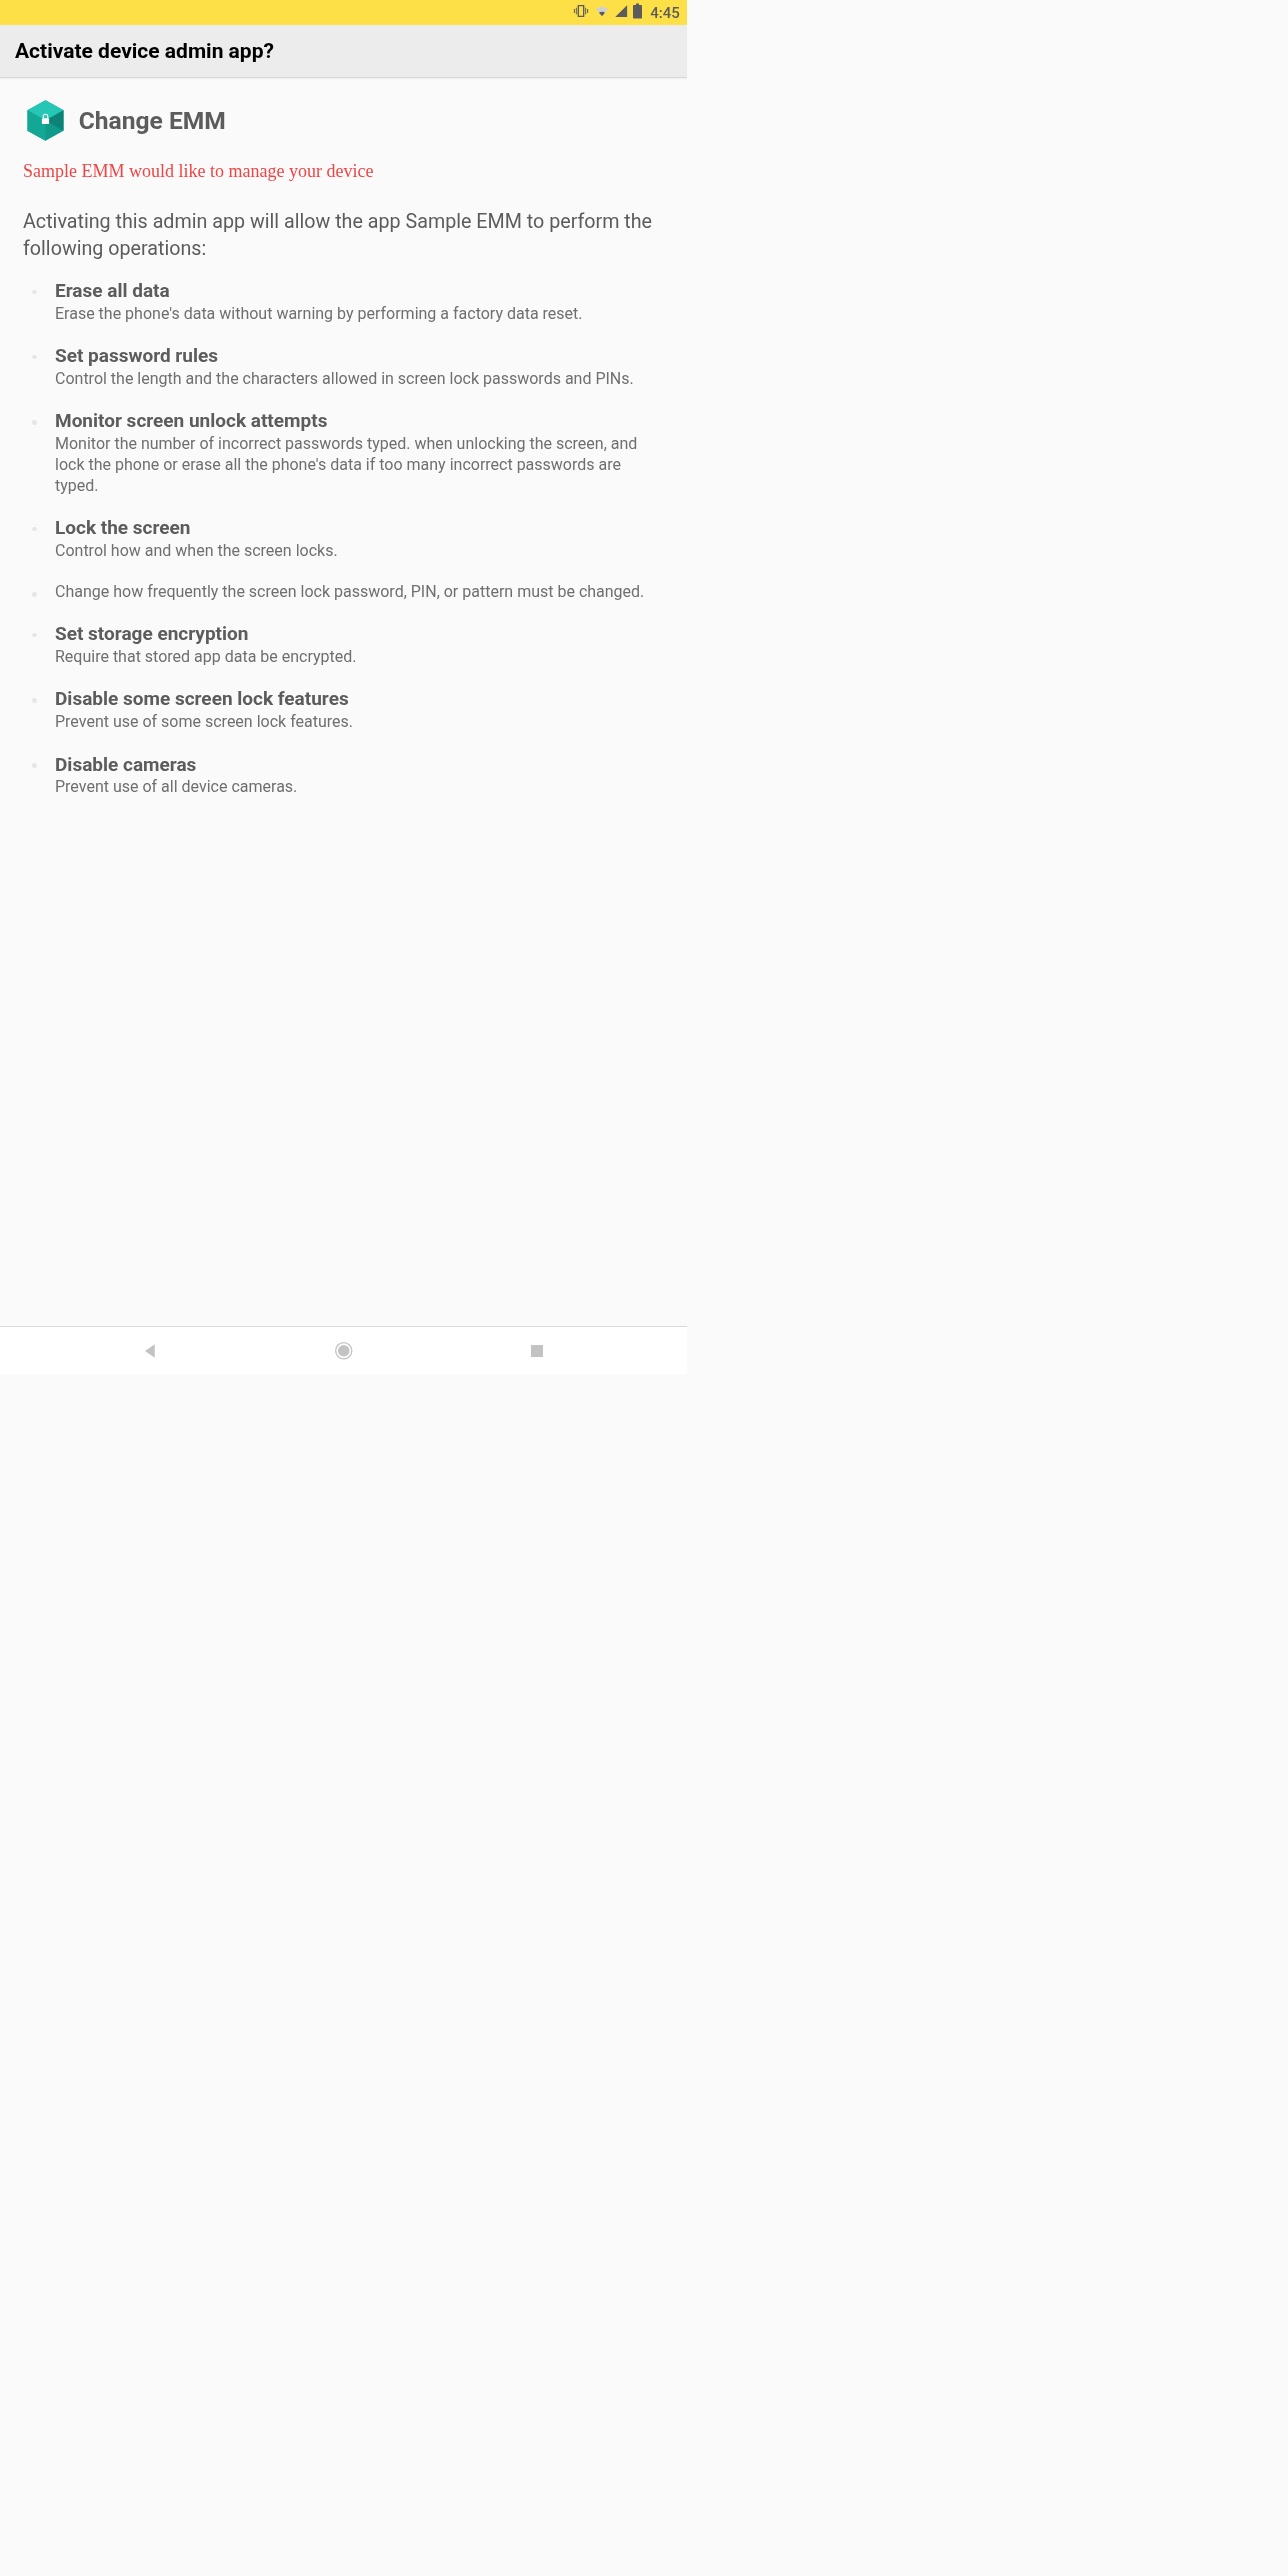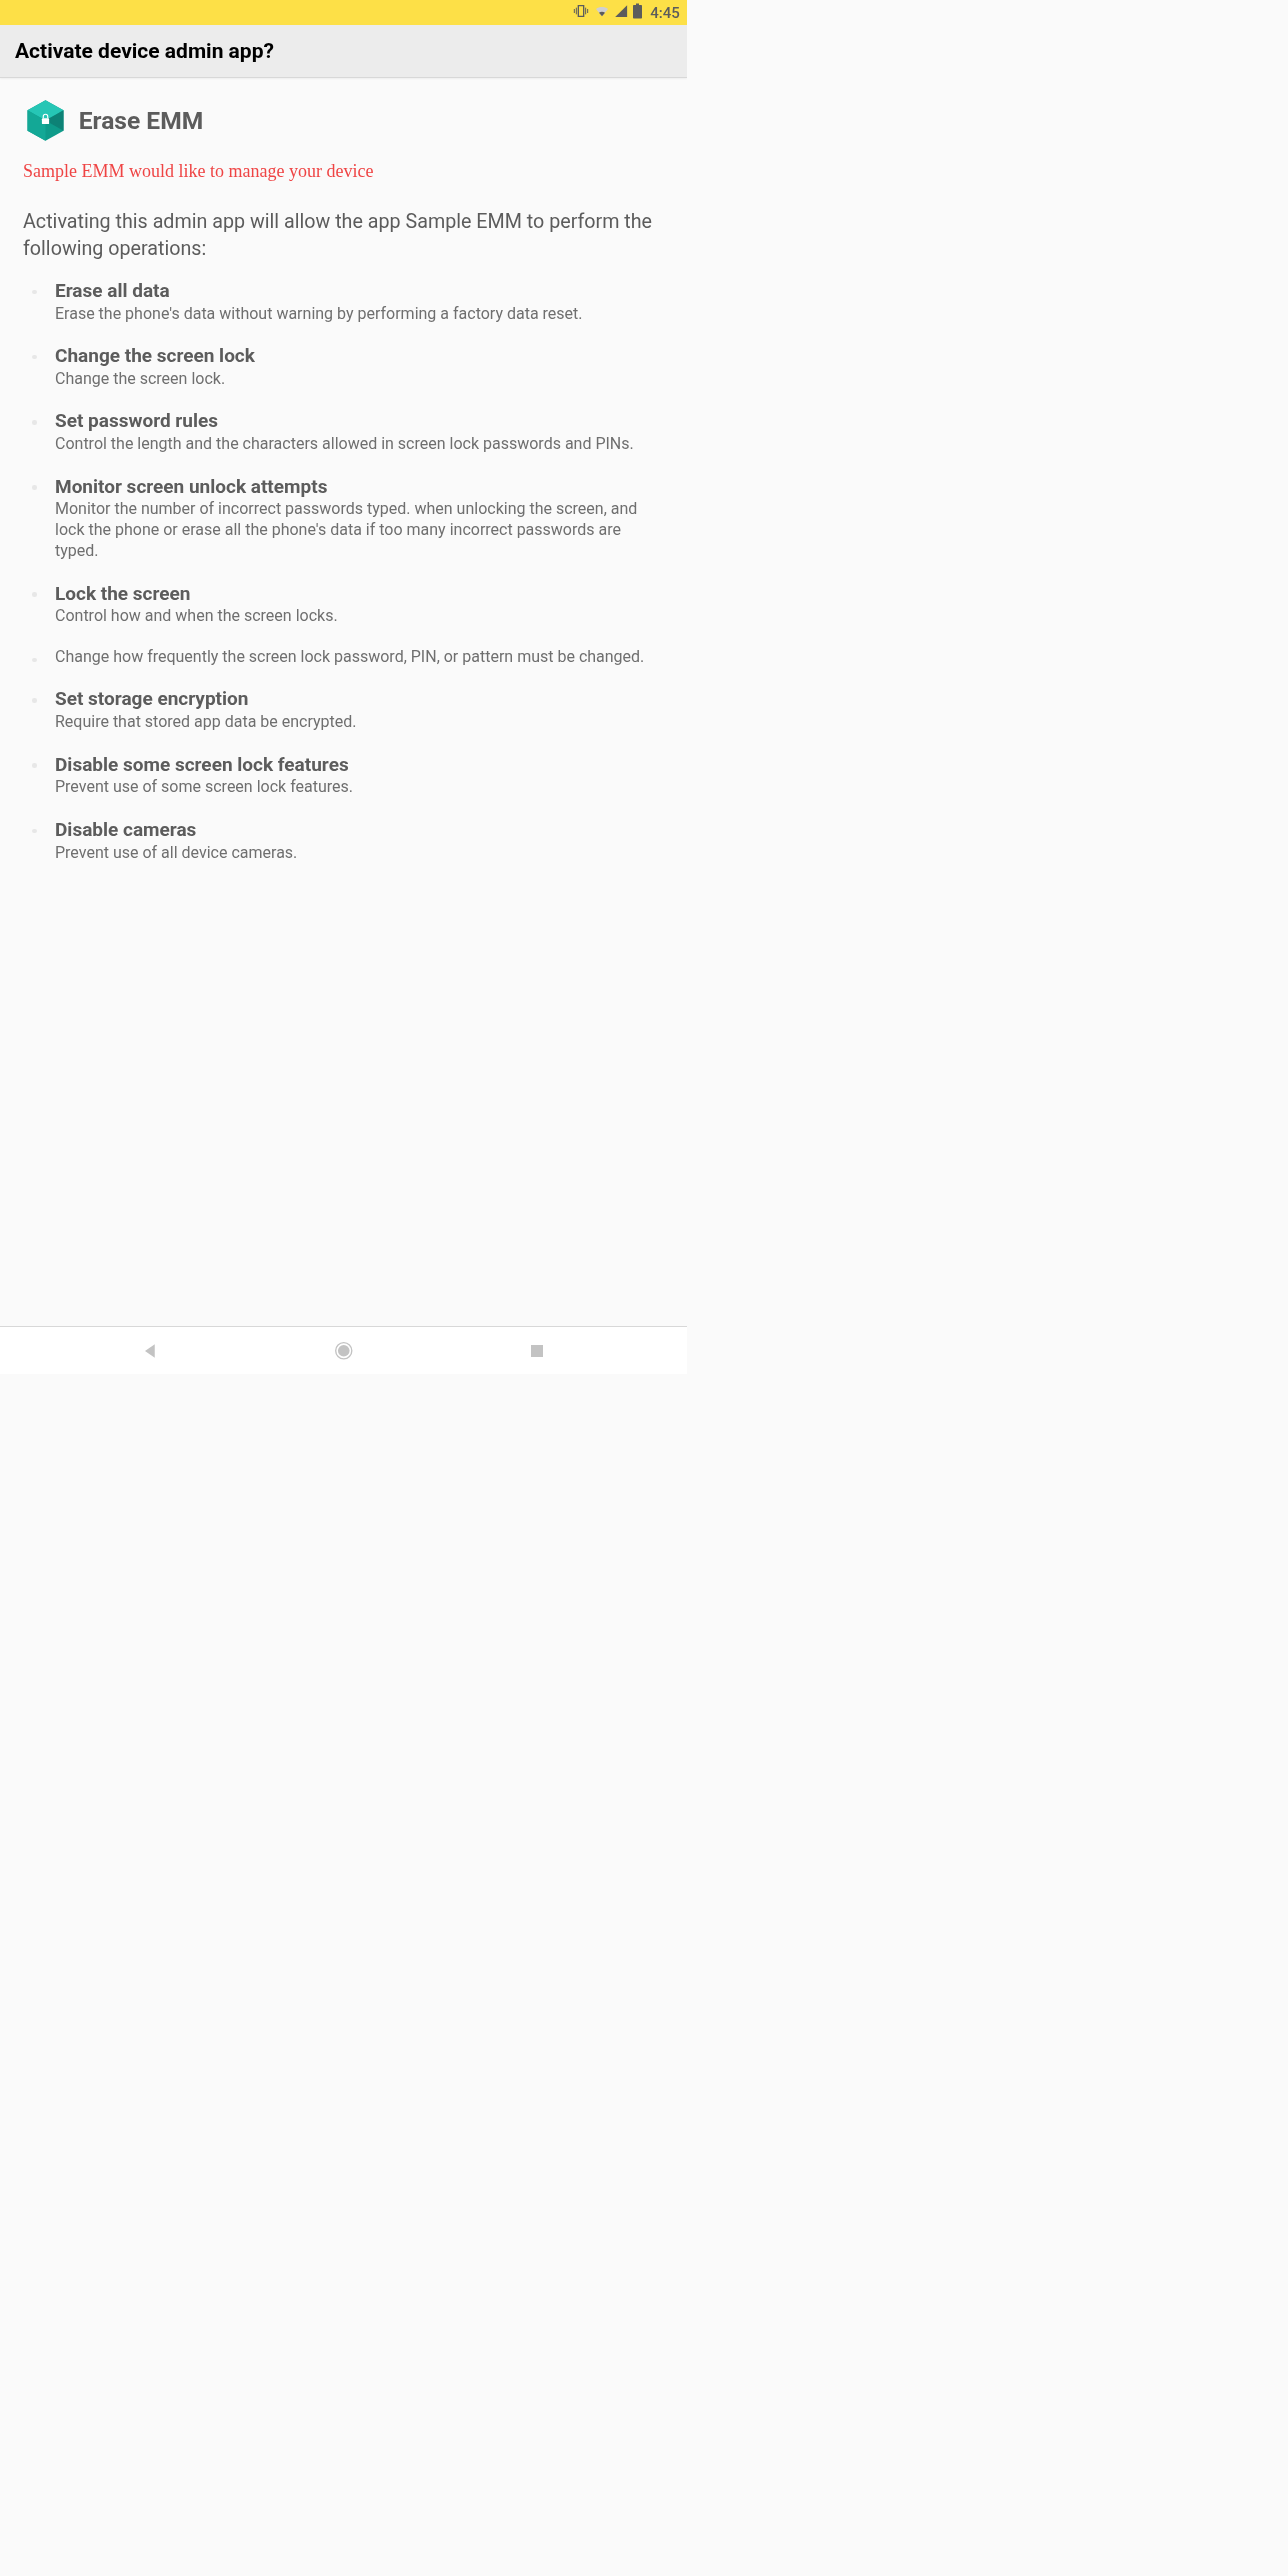--- a/index.html
+++ b/index.html
@@ -161,34 +161,30 @@
     <span class="app-icon">
       <svg width="45" height="45" viewBox="0 0 100 100">
         <polygon points="50,5 90,27 90,73 50,95 10,73 10,27" fill="#0e9b8a"></polygon>
         <polygon points="50,5 90,27 50,50 10,27" fill="#26c6b5"></polygon>
         <polygon points="90,27 90,73 50,50" fill="#0d8276"></polygon>
         <polygon points="10,27 50,50 50,95 10,73" fill="#13a896"></polygon>
         <rect x="42" y="45" width="16" height="13" rx="2" fill="#ffffff"></rect>
         <path d="M45 45 v-4 a5 5 0 0 1 10 0 v4" stroke="#ffffff" stroke-width="2.5" fill="none"></path>
       </svg>
     </span>
-    <div class="app-name">Erase EMM</div>
+    <div class="app-name">Change EMM</div>
   </div>
 
   <div class="subtitle">Sample EMM would like to manage your device</div>
   <div class="description">Activating this admin app will allow the app Sample EMM to perform the following operations:</div>
 
   <ul class="permissions">
     <li>
       <span class="perm-title">Erase all data</span>
       <span class="perm-desc">Erase the phone's data without warning by performing a factory data reset.</span>
-    </li>
-    <li>
-      <span class="perm-title">Change the screen lock</span>
-      <span class="perm-desc">Change the screen lock.</span>
     </li>
     <li>
       <span class="perm-title">Set password rules</span>
       <span class="perm-desc">Control the length and the characters allowed in screen lock passwords and PINs.</span>
     </li>
     <li>
       <span class="perm-title">Monitor screen unlock attempts</span>
       <span class="perm-desc">Monitor the number of incorrect passwords typed. when unlocking the screen, and lock the phone or erase all the phone's data if too many incorrect passwords are typed.</span>
     </li>
     <li>

